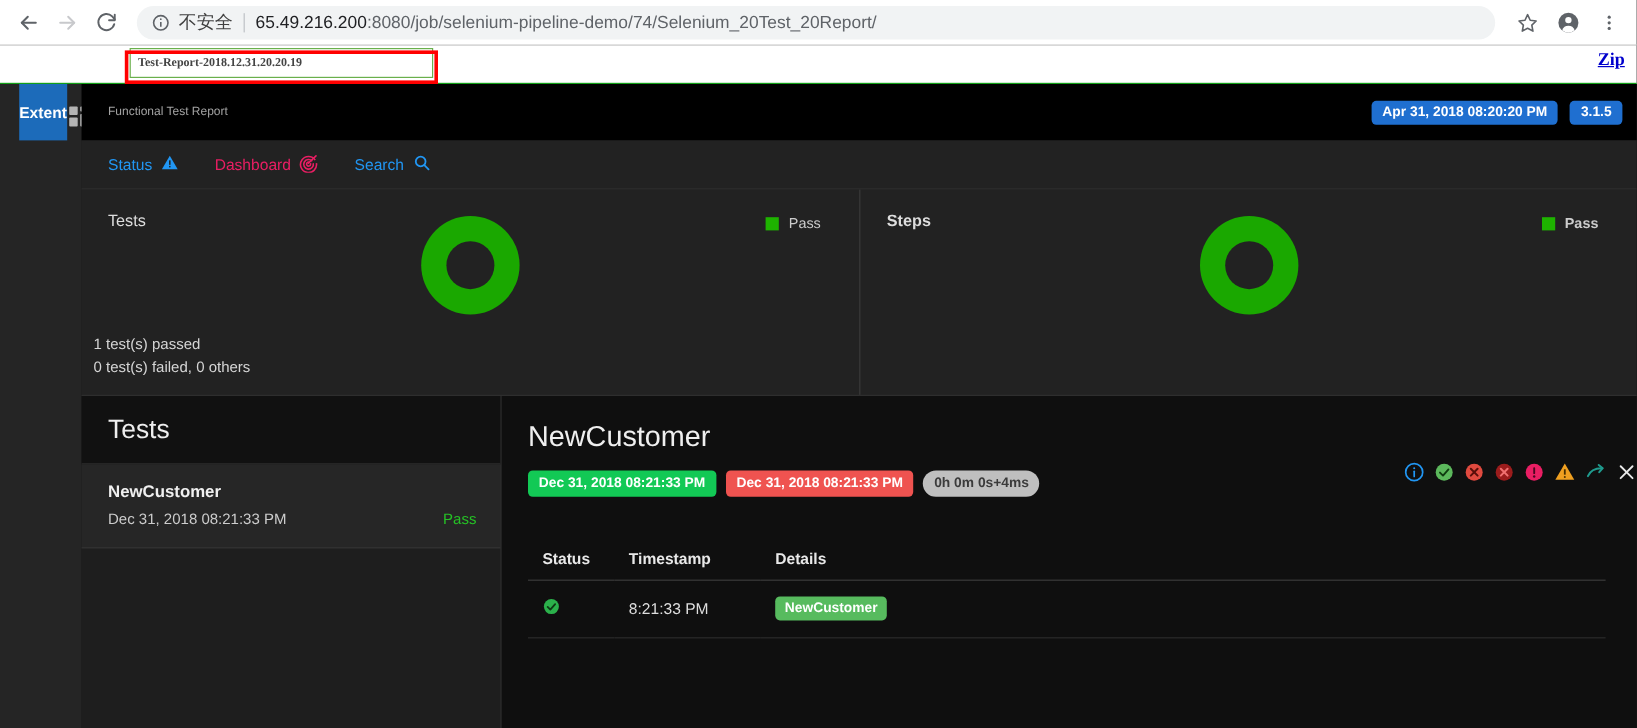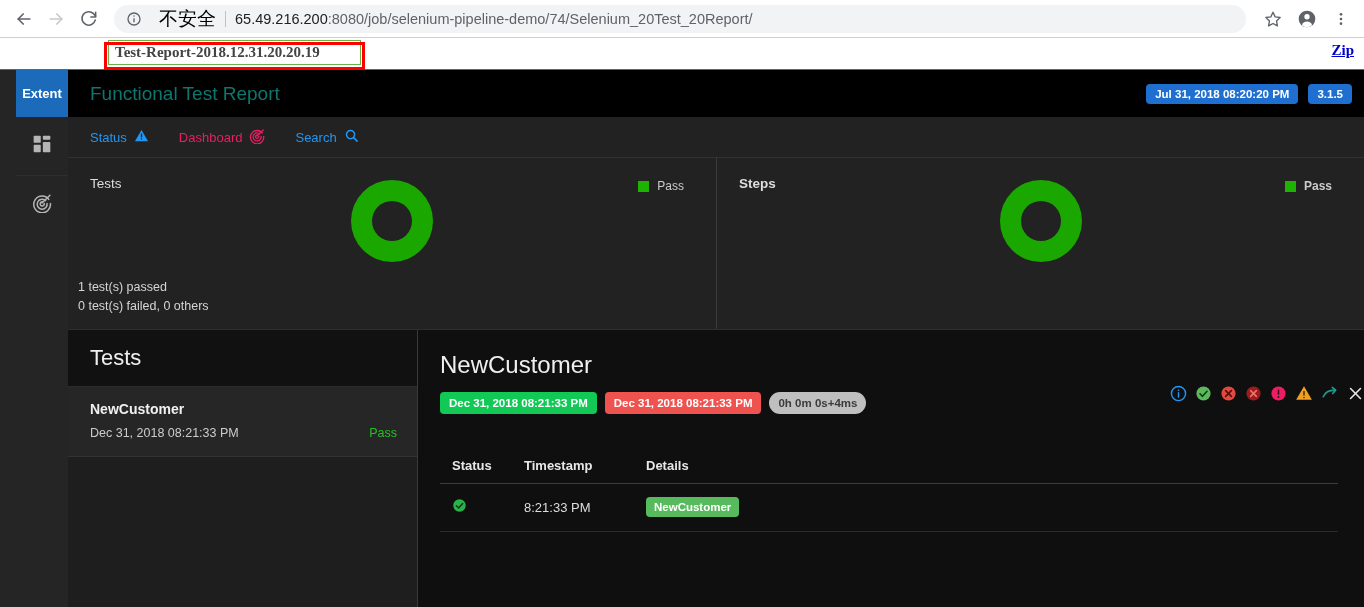--- a/index.html
+++ b/index.html
@@ -39,25 +39,24 @@
     padding: 0 12px;
     overflow: hidden;
   }
   .info-circle {
     width: 16px; height: 16px;
     flex: 0 0 auto;
     color: #5f6368;
     margin-right: 7px;
   }
   .insecure-text {
-    font-size: 19px;
-    color: #000000;
+    font-size: 15px;
+    color: #404040;
     white-space: nowrap;
     flex: 0 0 auto;
-    margin-left: 10px;
   }
   .omni-sep {
     width: 1px; height: 16px;
     background: #bdc1c6;
     margin: 0 9px;
     flex: 0 0 auto;
   }
   .url-text {
     font-size: 14.5px;
     color: #5f6368;
@@ -96,21 +95,21 @@
     position: absolute;
     left: 108px; top: 2px;
     width: 253px; height: 25px;
     background: #ffffff;
     border: 1px solid #6ab04c;
     display: flex;
     align-items: center;
     padding-left: 6px;
   }
   .report-title-box span {
-    font-size: 15px;
+    font-size: 10px;
     color: #444444;
     font-weight: bold;
     font-family: "Liberation Serif", serif;
   }
   .red-highlight {
     position: absolute;
     left: 104px; top: 42px;
     width: 261px; height: 28px;
     border: 3px solid #ff0000;
     pointer-events: none;
@@ -131,21 +130,21 @@
     position: relative;
     height: 537px;
     background: #1b1b1b;
     display: flex;
   }
   .side-rail {
     width: 68px;
     flex: 0 0 68px;
     background: #252525;
     display: flex;
-    flex-direction: column;
+    flex-direction: row;
     align-items: stretch;
     padding-left: 16px;
   }
   .brand {
     height: 47px;
     background: #1c6bba;
     color: #ffffff;
     display: flex; align-items: center; justify-content: center;
     font-size: 13px;
     font-weight: bold;
@@ -161,22 +160,22 @@
   .main-col { flex: 1 1 auto; display: flex; flex-direction: column; min-width: 0; }
 
   .app-header {
     height: 47px;
     background: #000000;
     display: flex;
     align-items: center;
     padding: 0 12px 0 22px;
   }
   .app-header-title {
-    font-size: 19px;
-    color: #0f766e;
+    font-size: 10px;
+    color: #a3a3a3;
   }
   .app-header-right { margin-left: auto; display: flex; align-items: center; gap: 10px; }
   .pill-blue {
     background: #1f6fd0;
     color: #ffffff;
     font-size: 11.5px;
     font-weight: bold;
     border-radius: 4px;
     padding: 4px 9px;
     white-space: nowrap;
@@ -465,21 +464,21 @@
       </span>
     </div>
     <div class="rail-spacer"></div>
   </div>
 
   <div class="main-col">
 
     <div class="app-header">
       <div class="app-header-title">Functional Test Report</div>
       <div class="app-header-right">
-        <span class="pill-blue">Jul 31, 2018 08:20:20 PM</span>
+        <span class="pill-blue">Apr 31, 2018 08:20:20 PM</span>
         <span class="pill-blue">3.1.5</span>
       </div>
     </div>
 
     <div class="tabs-bar">
       <div class="tab tab-status">
         <span>Status</span>
         <span>
           <svg width="15" height="15" viewBox="0 0 24 24" fill="currentColor">
               <path d="M12 3 22.5 21H1.5z"></path>

